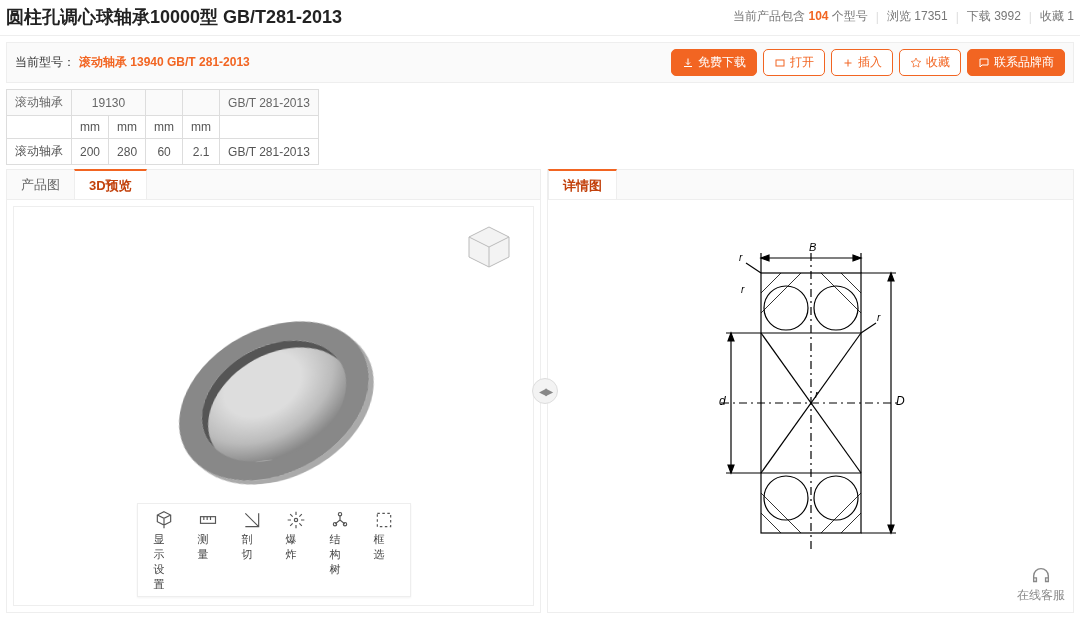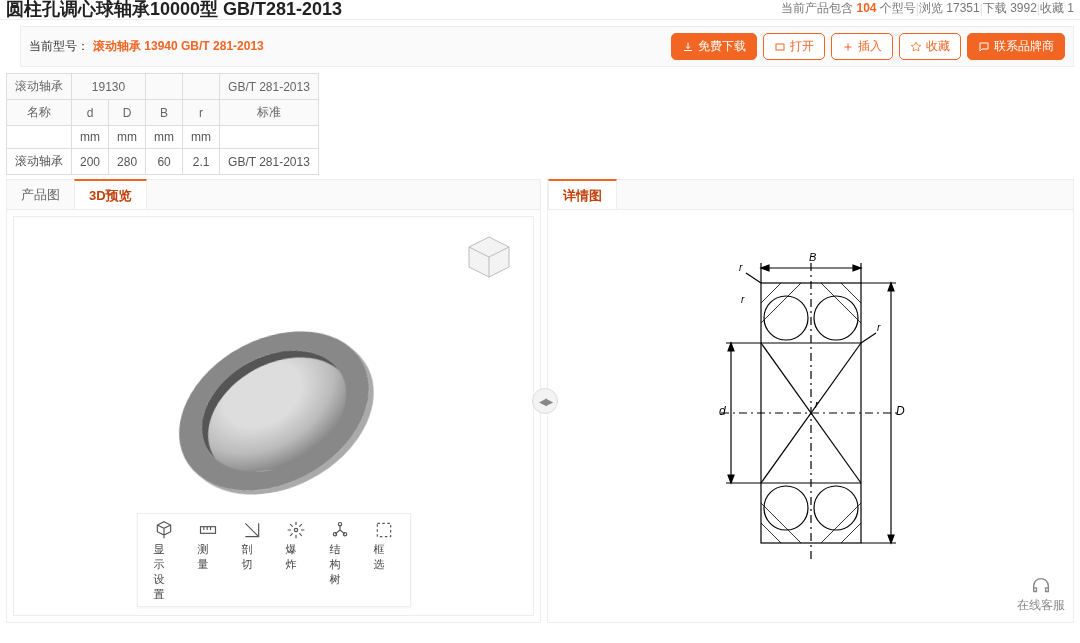--- a/index.html
+++ b/index.html
@@ -1,23 +1,23 @@
 <!DOCTYPE html>
 <html><head>
 <meta charset="utf-8">
 <style>
   * { box-sizing: border-box; margin: 0; padding: 0; }
   body { font-family: "Microsoft YaHei", Arial, sans-serif; font-size: 12px; color: #333; background: #fff; width: 1080px; }
-  .header { display: flex; align-items: center; justify-content: space-between; padding: 4px 6px 6px 6px; border-bottom: 1px solid #eee; height: 20px; }
+  .header { display: flex; align-items: center; justify-content: space-between; padding: 4px 6px 6px 6px; border-bottom: 1px solid #eee; height: 36px; }
   .title { font-size: 18px; font-weight: bold; color: #222; }
-  .header-stats { display: flex; align-items: center; font-size: 12px; color: #777; }
+  .header-stats { display: flex; align-items: center; gap: 8px; font-size: 12px; color: #777; }
   .header-stats .divider { color: #ddd; }
   .accent { color: #f26522; font-weight: bold; }
 
-  .modelbar { display: flex; align-items: center; justify-content: space-between; margin: 6px 6px 0 20px; padding: 6px 8px; border: 1px solid #eee; background: #fafafa; }
+  .modelbar { display: flex; align-items: center; justify-content: space-between; margin: 6px 6px 0 6px; padding: 6px 8px; border: 1px solid #eee; background: #fafafa; }
   .modelbar .left { display: flex; align-items: center; gap: 4px; }
   .model-name { color: #f26522; font-weight: bold; }
   .modelbar .right { display: flex; align-items: center; gap: 6px; }
   .btn { display: inline-flex; align-items: center; gap: 4px; padding: 4px 10px; border-radius: 5px; font-size: 12px; cursor: pointer; border: 1px solid #f26522; color: #f26522; background: #fff; }
   .btn.primary { background: #f26522; color: #fff; }
   .btn svg { width: 12px; height: 12px; }
 
   .param-table { margin: 6px 6px 4px 6px; border-collapse: collapse; }
   .param-table th, .param-table td { border: 1px solid #ddd; padding: 4px 8px; text-align: center; font-weight: normal; color: #555; }
   .param-table th { background: #fafafa; color:#666; }
@@ -121,28 +121,20 @@
 </div>
 
 <table class="param-table">
   <tbody>
       <tr>
     <th>滚动轴承</th>
     <th colspan="2">19130</th>
     <th></th>
     <th></th>
     <th>GB/T 281-2013</th>
-  </tr>
-  <tr>
-    <th>名称</th>
-    <th>d</th>
-    <th>D</th>
-    <th>B</th>
-    <th>r</th>
-    <th>标准</th>
   </tr>
   <tr>
     <td></td>
     <td>mm</td>
     <td>mm</td>
     <td>mm</td>
     <td>mm</td>
     <td></td>
   </tr>
   <tr>

